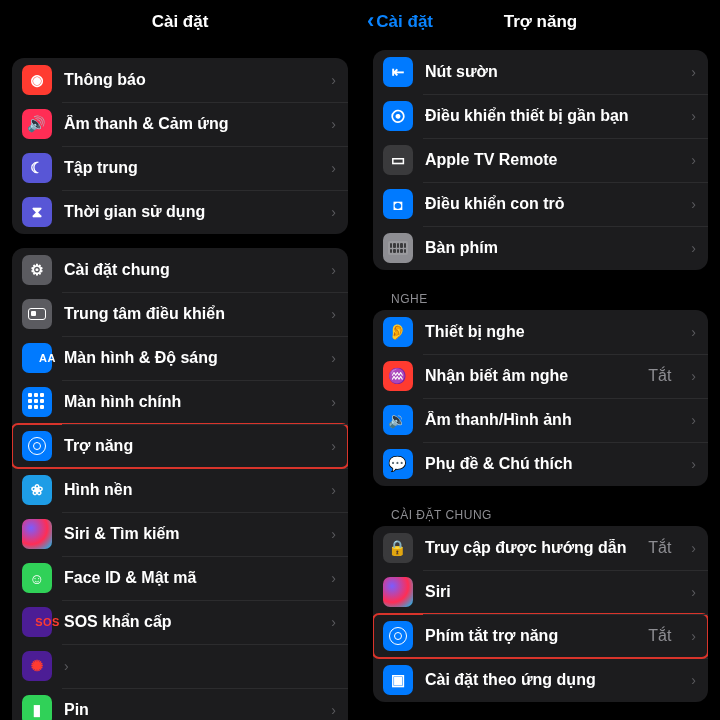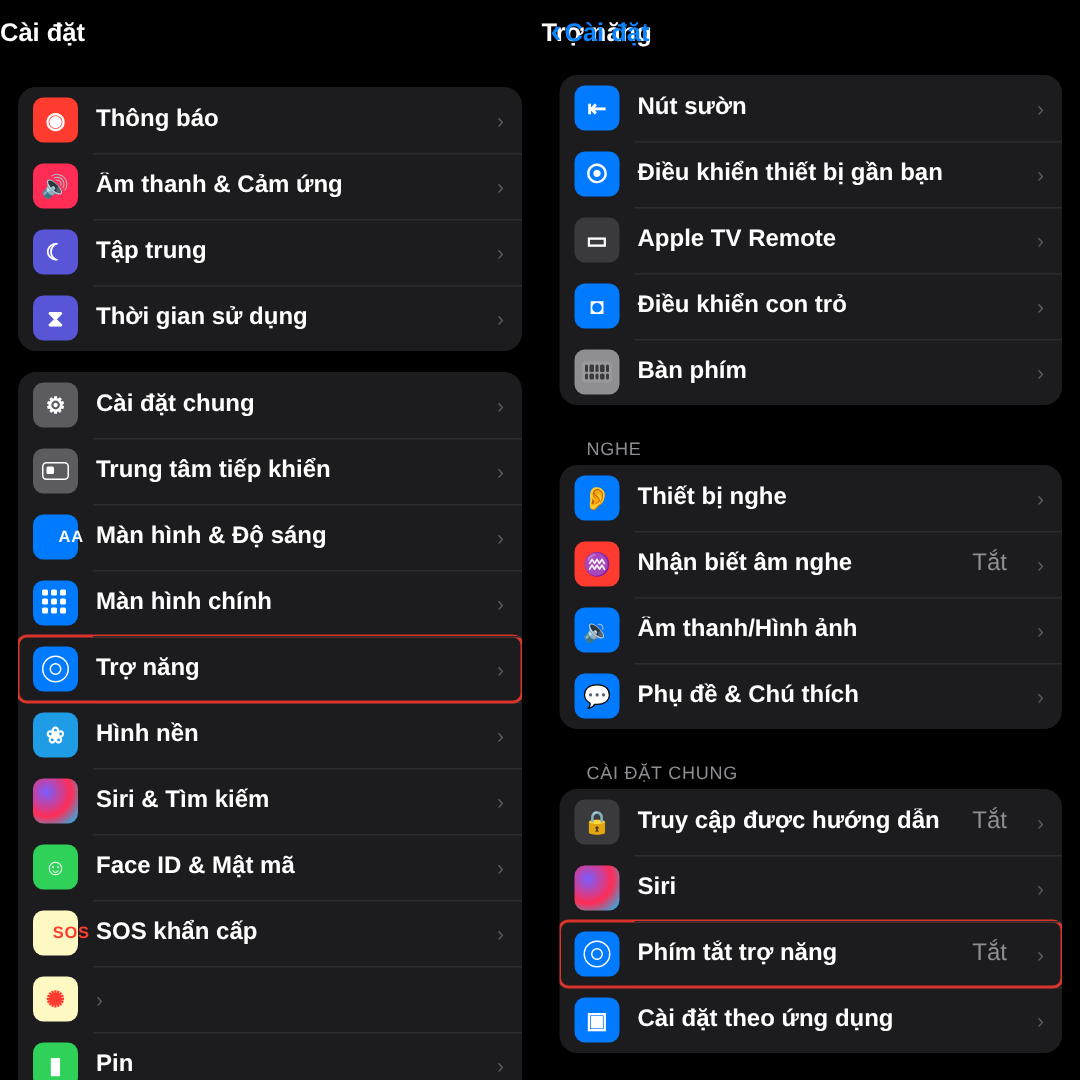--- a/index.html
+++ b/index.html
@@ -17,20 +17,21 @@
     height: 720px;
     background: #000;
     overflow: hidden;
     position: relative;
   }
   .panel + .panel { border-left: 1px solid #000; }
   .header {
     height: 44px;
     display: flex;
     align-items: center;
+    justify-content: center;
     position: relative;
     color: #fff;
     font-size: 17px;
     font-weight: 600;
   }
   .back {
     position: absolute;
     left: 6px;
     top: 0;
     height: 44px;
@@ -118,21 +119,21 @@
   .bg-red    { background:#ff3b30; }
   .bg-pink   { background:#ff2d55; }
   .bg-indigo { background:#5856d6; }
   .bg-gray   { background:#5b5b60; }
   .bg-dgray  { background:#3a3a3c; }
   .bg-blue   { background:#007aff; }
   .bg-cyan   { background:#1e9de6; }
   .bg-green  { background:#30d158; }
   .bg-lgray  { background:#8e8e93; }
   .bg-siri   { background:radial-gradient(circle at 30% 30%,#7a5cff,#ff2d55 55%,#00c7ff 100%); }
-  .bg-hp     { background:#fef9c3; color:#222; }
+  .bg-hp     { background:#4c1d95; color:#222; }
   
   .glyph { font-family: "Apple Color Emoji","Segoe UI Symbol",sans-serif; font-size:15px; }
   .txt { font-size:11px; font-weight:700; letter-spacing:0.5px;margin-left:21px; }
   .dots3 {
     width:18px;height:18px;display:grid;grid-template-columns:repeat(3,4px);grid-template-rows:repeat(3,4px);gap:2px;
   }
   .dots3 span{background:#fff;border-radius:1px;}
   .switchic {
     width:18px;height:12px;border:1.5px solid #fff;border-radius:3px;position:relative;
   }
@@ -187,21 +188,21 @@
         <div class="ic bg-gray">
             <span class="glyph">⚙</span>
           </div>
         <div class="label">Cài đặt chung</div>
         <div class="chevron">›</div>
       </div>
       <div class="row">
         <div class="ic bg-gray">
             <div class="switchic"></div>
           </div>
-        <div class="label">Trung tâm tiếp khiển</div>
+        <div class="label">Trung tâm điều khiển</div>
         <div class="chevron">›</div>
       </div>
       <div class="row">
         <div class="ic bg-blue">
             <span class="txt">AA</span>
           </div>
         <div class="label">Màn hình &amp; Độ sáng</div>
         <div class="chevron">›</div>
       </div>
       <div class="row">

